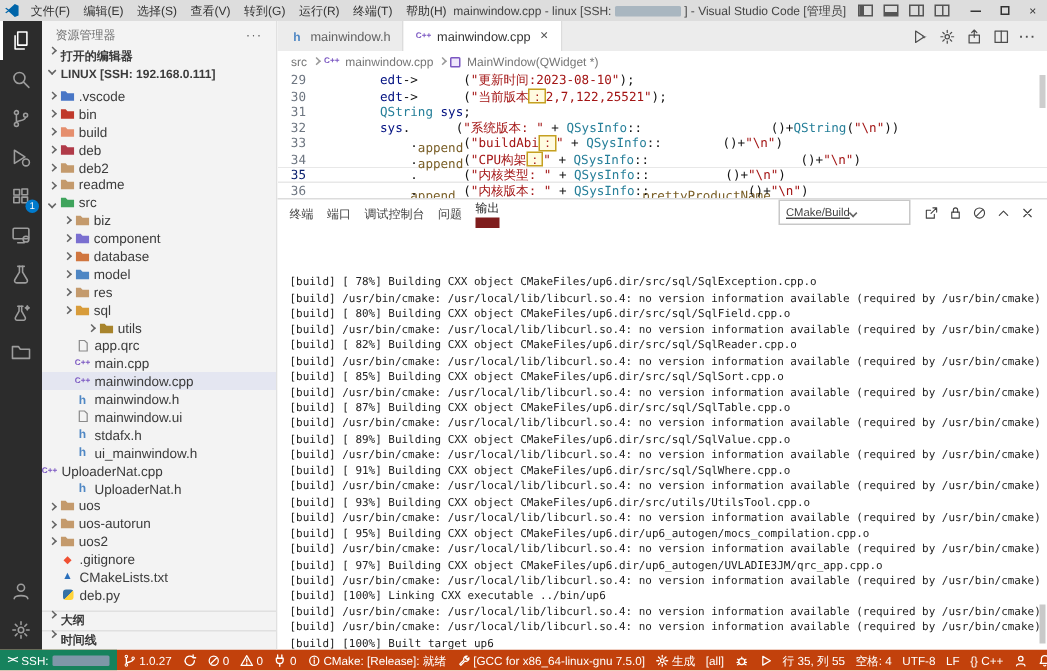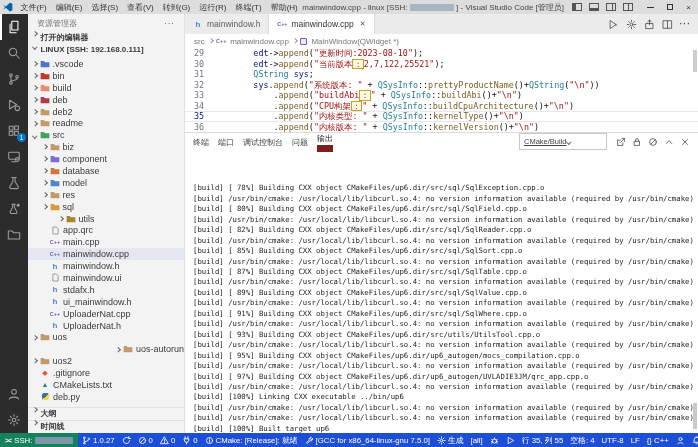--- a/index.html
+++ b/index.html
@@ -73,39 +73,39 @@
                 padding-left:9px; flex-shrink:0; }
   .bc-sep { width:3.5px; height:3.5px; border-right:1px solid #999; border-bottom:1px solid #999; transform:rotate(-45deg); }
   .bc-ic.method { width:7px; height:7px; border:1px solid #7b57c2; border-radius:1px; background:#efe7fb; }
 
   .code { height:84px; flex-shrink:0; font-family:"DejaVu Sans Mono","Liberation Mono",monospace;
           font-size:8.4px; line-height:10.5px; overflow:hidden; position:relative; }
   .codeline { display:flex; height:10.5px; white-space:pre; }
   .codeline.cur { box-shadow:inset 0 1px 0 #e8e8e8, inset 0 -1px 0 #e8e8e8; }
   .ln { width:28px; text-align:right; padding-right:9px; color:#6e7681; flex-shrink:0; }
   .cur .ln { color:#0b216f; }
-  .p { color:#111; } .v { color:#001080; } .f { color:#795E26; } .t { color:#267F99; } .s { color:#a31515; }
+  .p { color:#111; } .v { color:#001080; } .f { color:#795E26;margin-top:45px; } .t { color:#267F99; } .s { color:#a31515; }
   .sb { color:#a31515; border:1px solid #c5a021; background:#fffbe0; padding:0 0.5px; line-height:8px; display:inline-block; }
   .vscroll { position:absolute; right:1px; top:2px; width:4px; height:22px; background:#c1c1c1; opacity:.8; }
 
   .panelheader { height:18px; display:flex; align-items:center; border-top:1px solid #dcdcdc; font-size:8px;
                  color:#424242; padding:0 8px; gap:9px; flex-shrink:0; }
   .ptab { cursor:pointer; padding:2px 0 1px; }
   .ptab.active { border-bottom:7px solid #7f1d1d; color:#252525; }
   .channel { margin-left:auto; width:88px; height:17px; border:1px solid #c8c8c8; background:#fff; display:flex;
              align-items:center; justify-content:flex-start; padding:0 4px; font-size:7.5px; cursor:pointer;text-decoration:underline; }
   .panel-icons { display:flex; align-items:center; gap:6px; color:#424242; }
   .panel-icons > * { cursor:pointer; }
 
   .terminal { flex:1; font-family:"DejaVu Sans Mono","Liberation Mono",monospace; font-size:7.3px;
               line-height:10.45px; color:#222; padding:2px 0 0 8px; overflow:hidden; position:relative; white-space:pre; }
   .term-scroll { position:absolute; right:1px; bottom:4px; width:4px; height:26px; background:#c9c9c9; }
 
   
-  .statusbar { height:14px; background:#1d4ed8; color:#fff; display:flex; align-items:center; font-size:7.8px;
+  .statusbar { height:14px; background:#c2410c; color:#fff; display:flex; align-items:center; font-size:7.8px;
                overflow:hidden; white-space:nowrap; }
   .sb-remote { background:#16825d; height:100%; display:flex; align-items:center; gap:3px; padding:0 5px; cursor:pointer; }
   .sb-item { display:flex; align-items:center; gap:2px; padding:0 3.5px; height:100%; cursor:pointer; }
   .sb-right { margin-left:auto; display:flex; height:100%; }
   .remote-glyph { font-size:7px; font-weight:bold; letter-spacing:-1px; }
 </style>
 </head>
 <body>
 
 <div class="titlebar">
@@ -409,42 +409,42 @@
             <span class="h">h</span>
           </span>
           <span>stdafx.h</span>
         </div>
         <div class="trow" style="padding-left: 22px;">
           <span class="ticon">
             <span class="h">h</span>
           </span>
           <span>ui_mainwindow.h</span>
         </div>
+        <div class="trow" style="">
+          <span class="ticon">
+            <span class="cpp">C++</span>
+          </span>
+          <span>UploaderNat.cpp</span>
+        </div>
         <div class="trow" style="padding-left: 22px;">
           <span class="ticon">
-            <span class="cpp">C++</span>
-          </span>
-          <span>UploaderNat.cpp</span>
-        </div>
-        <div class="trow" style="padding-left: 22px;">
-          <span class="ticon">
             <span class="h">h</span>
           </span>
           <span>UploaderNat.h</span>
         </div>
         <div class="trow" style="padding-left: 5px;">
           <span class="chev right"></span>
           <span class="ticon">
             <svg width="10" height="8" viewBox="0 0 16 12">
               <path d="M1 1h5l2 2h7v8H1z" fill="#c49a6c"></path>
             </svg>
           </span>
           <span>uos</span>
         </div>
-        <div class="trow" style="padding-left: 5px; justify-content: flex-end;">
+        <div class="trow" style="padding-left: 5px;">
           <span class="chev right"></span>
           <span class="ticon">
             <svg width="10" height="8" viewBox="0 0 16 12">
               <path d="M1 1h5l2 2h7v8H1z" fill="#c49a6c"></path>
             </svg>
           </span>
           <span>uos-autorun</span>
         </div>
         <div class="trow" style="padding-left: 5px;">
           <span class="chev right"></span>

